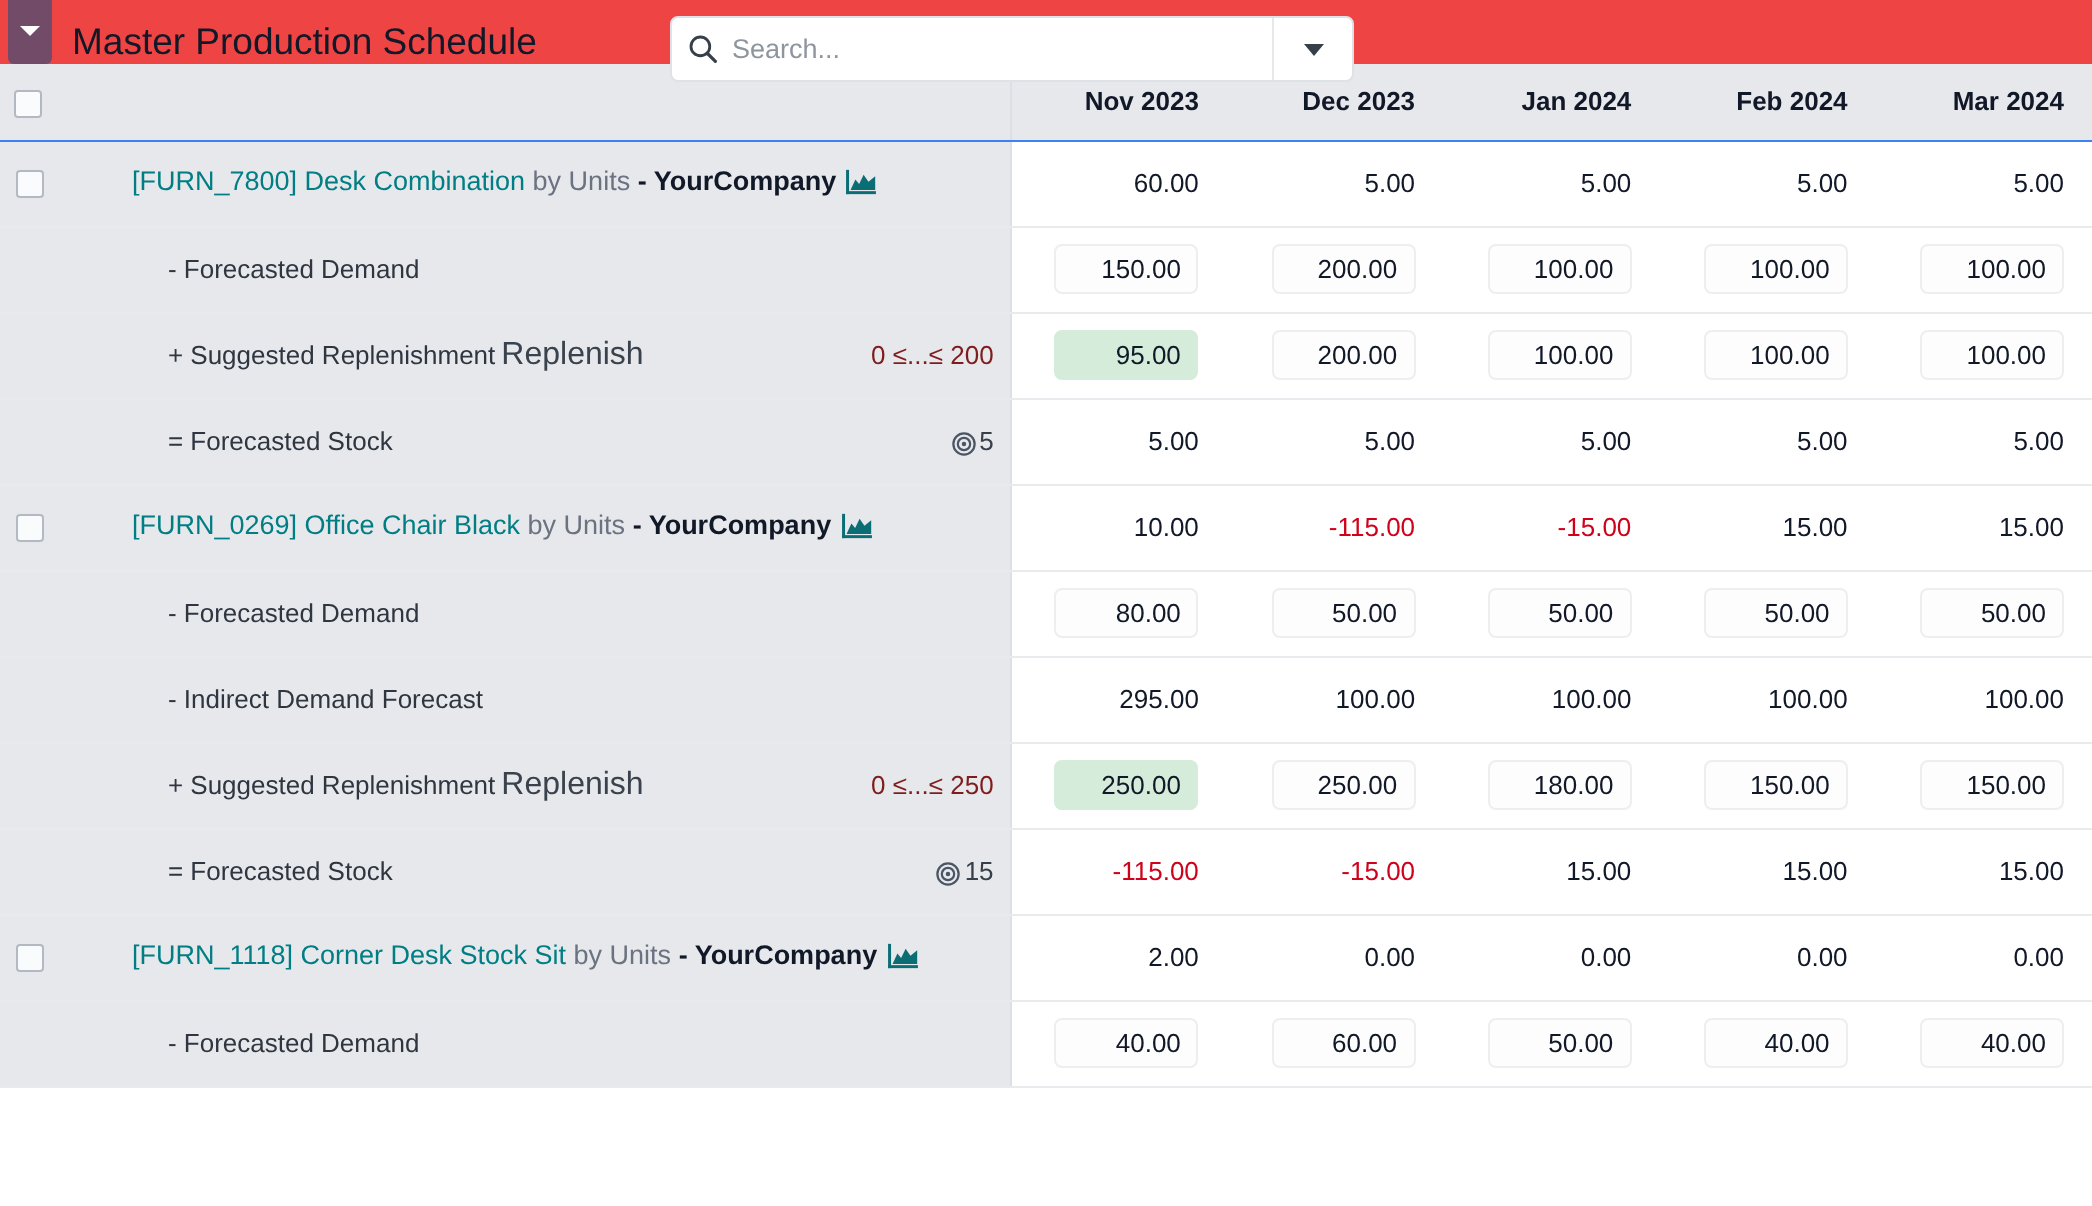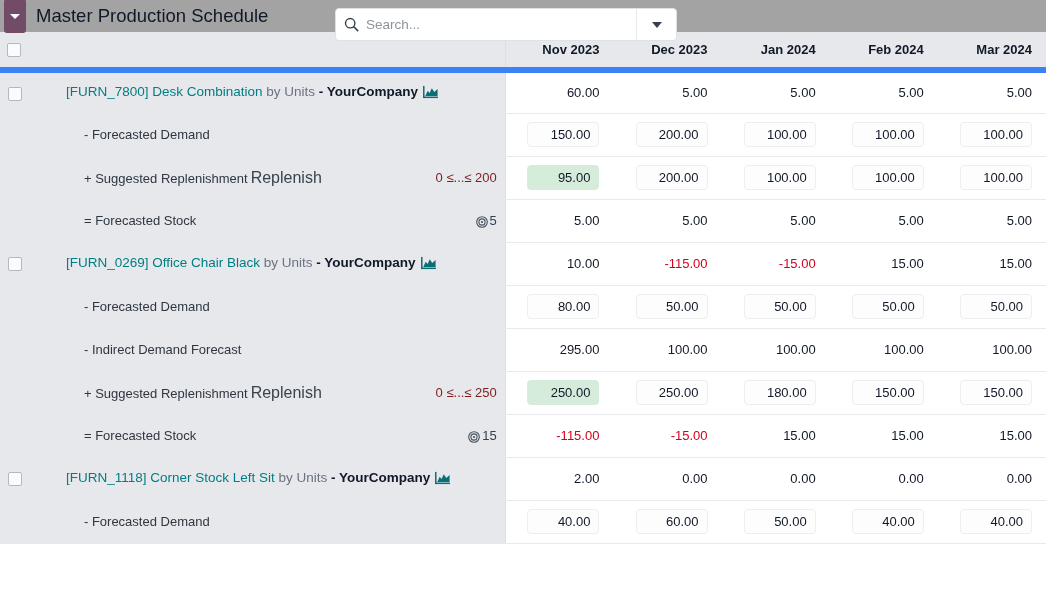--- a/index.html
+++ b/index.html
@@ -9,22 +9,22 @@
     font-family: "Liberation Sans", sans-serif;
     font-size: 13px;
     color: #374151;
     overflow: hidden;
   }
 
   
   .control-panel {
     height: 32px;
     display: flex;
-    align-items: center;
-    background: #a3a3a3;
+    align-items: flex-end;
+    background: #ef4444;
     position: relative;
     flex: 0 0 auto;
   }
   .breadcrumb-caret {
     width: 22px; height: 34px;
     margin-left: 4px;
     background: #714b67;
     border-radius: 3px;
     display: flex; align-items: center; justify-content: center;
     cursor: pointer;
@@ -117,21 +117,21 @@
 
   thead th {
     background: #e6e8ec;
     height: 38px;
     font-size: 13px;
     font-weight: 700;
     color: #111827;
     padding: 0 14px 0 0;
     text-align: right;
     vertical-align: middle;
-    border-bottom: 6px solid #3b82f6;
+    border-bottom: 1px solid #3b82f6;
   }
   thead th.th-left { text-align: left; padding-left: 0; }
 
   tbody tr { height: 0; }
   tbody td {
     height: 43px;
     vertical-align: middle;
     font-size: 13px;
     border-bottom: 1px solid #e8eaee;
   }
@@ -358,21 +358,21 @@
               <circle cx="7" cy="7" r="1.3" fill="#4b5563"></circle>
             </svg><span>15</span></span></td>
         <td class="cell-val neg">-115.00</td>
         <td class="cell-val neg">-15.00</td>
         <td class="cell-val">15.00</td>
         <td class="cell-val">15.00</td>
         <td class="cell-val">15.00</td>
       </tr>
       <tr>
         <td class="cell-check"><span class="checkbox"></span></td>
-        <td class="cell-label"><span class="prod-line"><span class="prod-link">[FURN_1118] Corner Stock Left Sit</span><span class="prod-by"> by Units </span><span class="prod-co">- YourCompany</span><span class="chart-icon"><svg width="15" height="14" viewBox="0 0 16 15">
+        <td class="cell-label"><span class="prod-line"><span class="prod-link">[FURN_1118] Corner Desk Stock Sit</span><span class="prod-by"> by Units </span><span class="prod-co">- YourCompany</span><span class="chart-icon"><svg width="15" height="14" viewBox="0 0 16 15">
                 <rect x="0" y="1" width="1.6" height="13" fill="#0b6e75"></rect>
                 <rect x="0" y="12.4" width="16" height="1.6" fill="#0b6e75"></rect>
                 <path d="M2.4,11.8 L5,6.2 L7,8.6 L9.4,3.6 L12,7.4 L15.6,4.4 L15.6,11.8 Z" fill="#0b6e75"></path>
               </svg></span></span></td>
         <td class="cell-ind"></td>
         <td class="cell-val">2.00</td>
         <td class="cell-val">0.00</td>
         <td class="cell-val">0.00</td>
         <td class="cell-val">0.00</td>
         <td class="cell-val">0.00</td>

